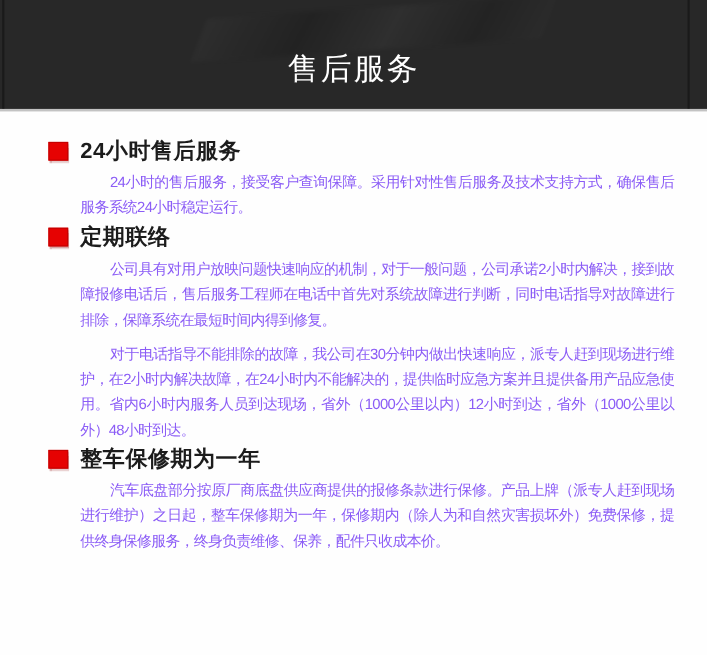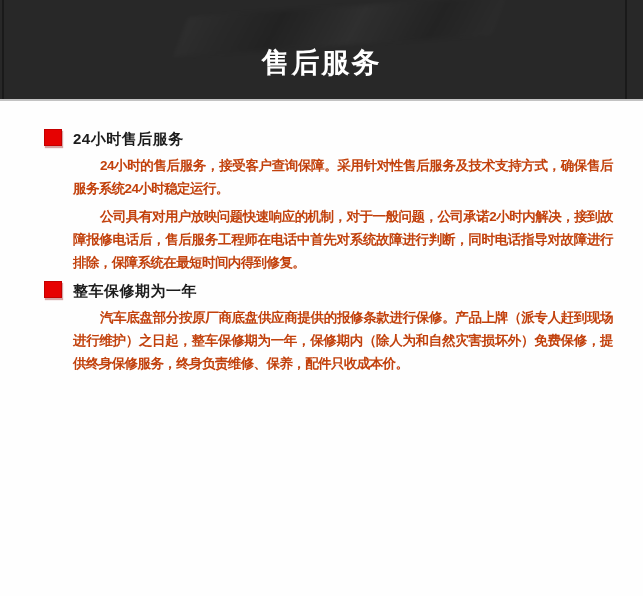--- a/index.html
+++ b/index.html
@@ -51,56 +51,55 @@
   }
   .banner h1 {
     position: absolute;
     left: 0;
     top: 44px;
     width: 100%;
     margin: 0;
     text-align: center;
     color: #ffffff;
     font-size: 28px;
-    font-weight: bold;
+    font-weight: normal;
     letter-spacing: 2px;
   }
   
   .content {
     padding: 26px 30px 0 73px;
   }
   .sec + .sec { margin-top: 5px; }
   .sec-h {
     position: relative;
     margin: 0 0 4px 0;
-    font-size: 15px;
+    font-size: 20px;
     line-height: 23px;
     font-weight: bold;
     color: #1c1c1c;
     letter-spacing: 0.5px;
   }
   .bullet {
     position: absolute;
     left: -29px;
     top: 2px;
     width: 16px;
     height: 15px;
     background: #e60202;
     border: 1px solid #c40000;
     box-shadow: 1px 2px 1px rgba(140, 0, 0, 0.35);
   }
   .sec p {
     margin: 0 0 8px 0;
     font-size: 13.5px;
     letter-spacing: -0.6px;
     line-height: 23px;
-    color: #c2410c;
+    color: #8b5cf6;
     text-indent: 2em;
     text-align: justify;
-    font-weight: bold;
   }
   .sec p:last-child { margin-bottom: 0; }
 </style>
 </head>
 <body>
 
 <div class="page">
 
   <header class="banner">
     <div class="watermark"></div>
@@ -113,24 +112,29 @@
 
     <section class="sec">
       <h2 class="sec-h">
         <span class="bullet"></span>
         <span>24小时售后服务</span>
       </h2>
     <p>24小时的售后服务，接受客户查询保障。采用针对性售后服务及技术支持方式，确保售后服务系统24小时稳定运行。</p>
       </section>
 
     <section class="sec">
+      <h2 class="sec-h">
+        <span class="bullet"></span>
+        <span>定期联络</span>
+      </h2>
       </section>
 
     <section class="sec">
     <p>公司具有对用户放映问题快速响应的机制，对于一般问题，公司承诺2小时内解决，接到故障报修电话后，售后服务工程师在电话中首先对系统故障进行判断，同时电话指导对故障进行排除，保障系统在最短时间内得到修复。</p>
+        <p>对于电话指导不能排除的故障，我公司在30分钟内做出快速响应，派专人赶到现场进行维护，在2小时内解决故障，在24小时内不能解决的，提供临时应急方案并且提供备用产品应急使用。省内6小时内服务人员到达现场，省外（1000公里以内）12小时到达，省外（1000公里以外）48小时到达。</p>
       </section>
 
     <section class="sec">
       <h2 class="sec-h">
         <span class="bullet"></span>
         <span>整车保修期为一年</span>
       </h2>
     <p>汽车底盘部分按原厂商底盘供应商提供的报修条款进行保修。产品上牌（派专人赶到现场进行维护）之日起，整车保修期为一年，保修期内（除人为和自然灾害损坏外）免费保修，提供终身保修服务，终身负责维修、保养，配件只收成本价。</p>
       </section>
   </main>

